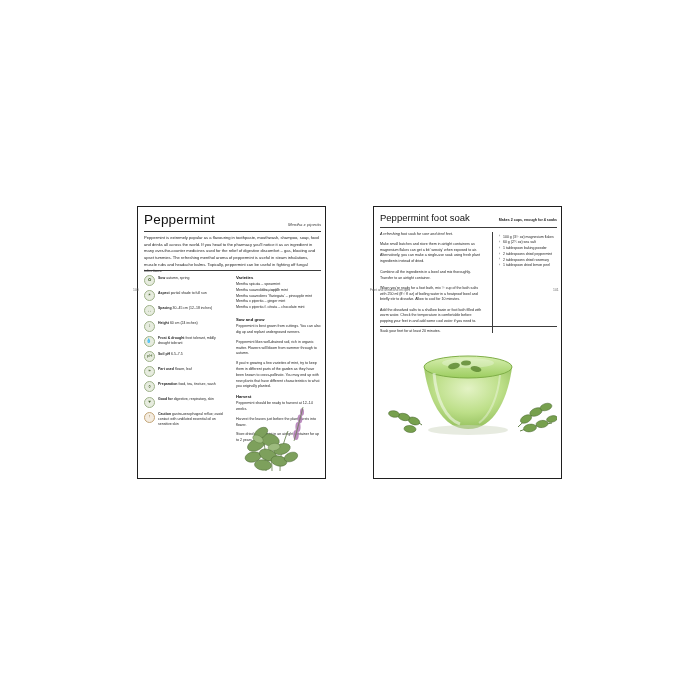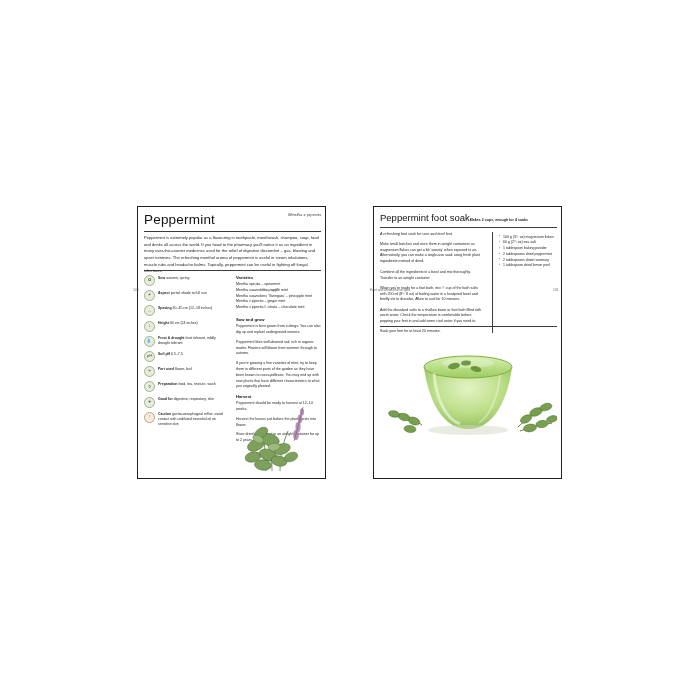--- a/index.html
+++ b/index.html
@@ -43,21 +43,21 @@
     border: 0.7px solid #1f1f1f;
     box-sizing: border-box;
   }
 
   
   .title-row {
     position: absolute;
     left: 6px; top: 5px;
     width: 177px;
     display: flex;
-    align-items: flex-start;
+    align-items: flex-end;
     justify-content: space-between;
   }
   .herb-title {
     font-size: 13.5px;
     font-weight: normal;
     letter-spacing: 0.2px;
     color: #111;
   }
   .herb-latin {
     font-size: 4.3px;
@@ -172,20 +172,21 @@
   #folio-right-num { left: 553px; }
   #folio-right-mid { left: 370px; }
 
   
   .rtitle-row {
     position: absolute;
     left: 6px; top: 5px;
     width: 177px;
     display: flex;
     align-items: baseline;
+    justify-content: space-between;
   }
   .recipe-title {
     font-size: 9.5px;
     color: #111;
   }
   .recipe-yield {
     font-size: 3.6px;
     font-weight: bold;
     color: #222;
   }

